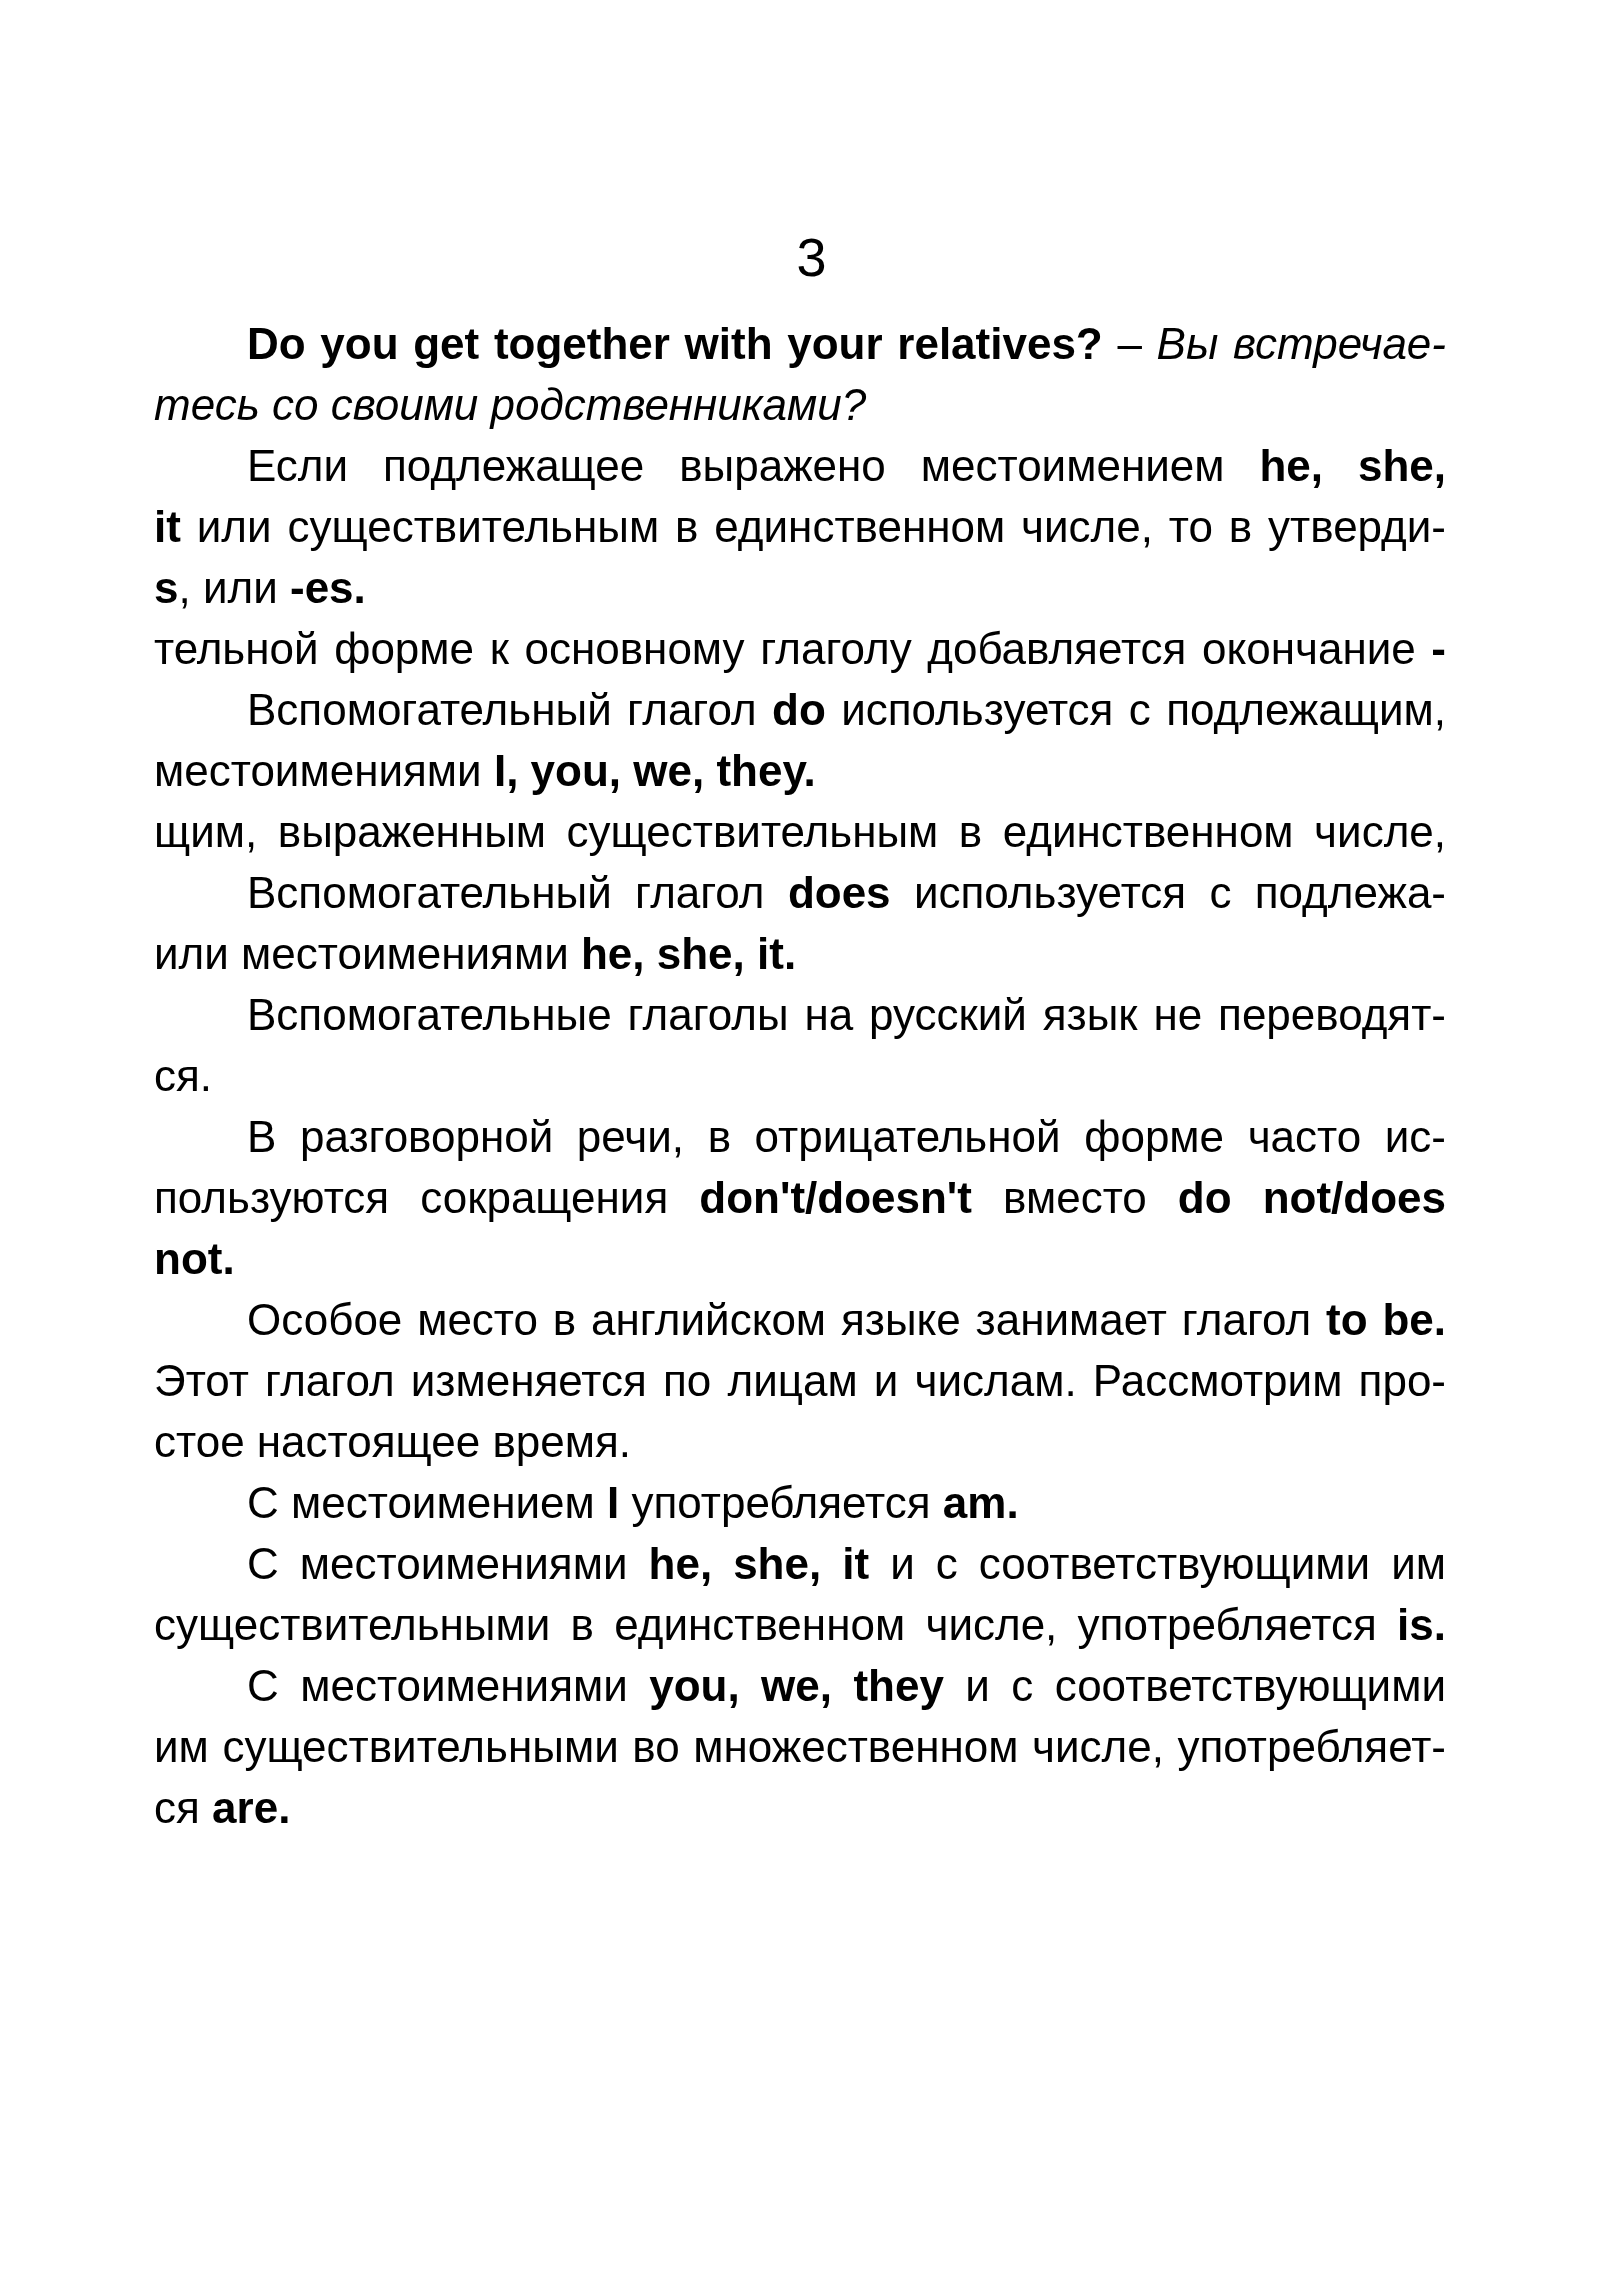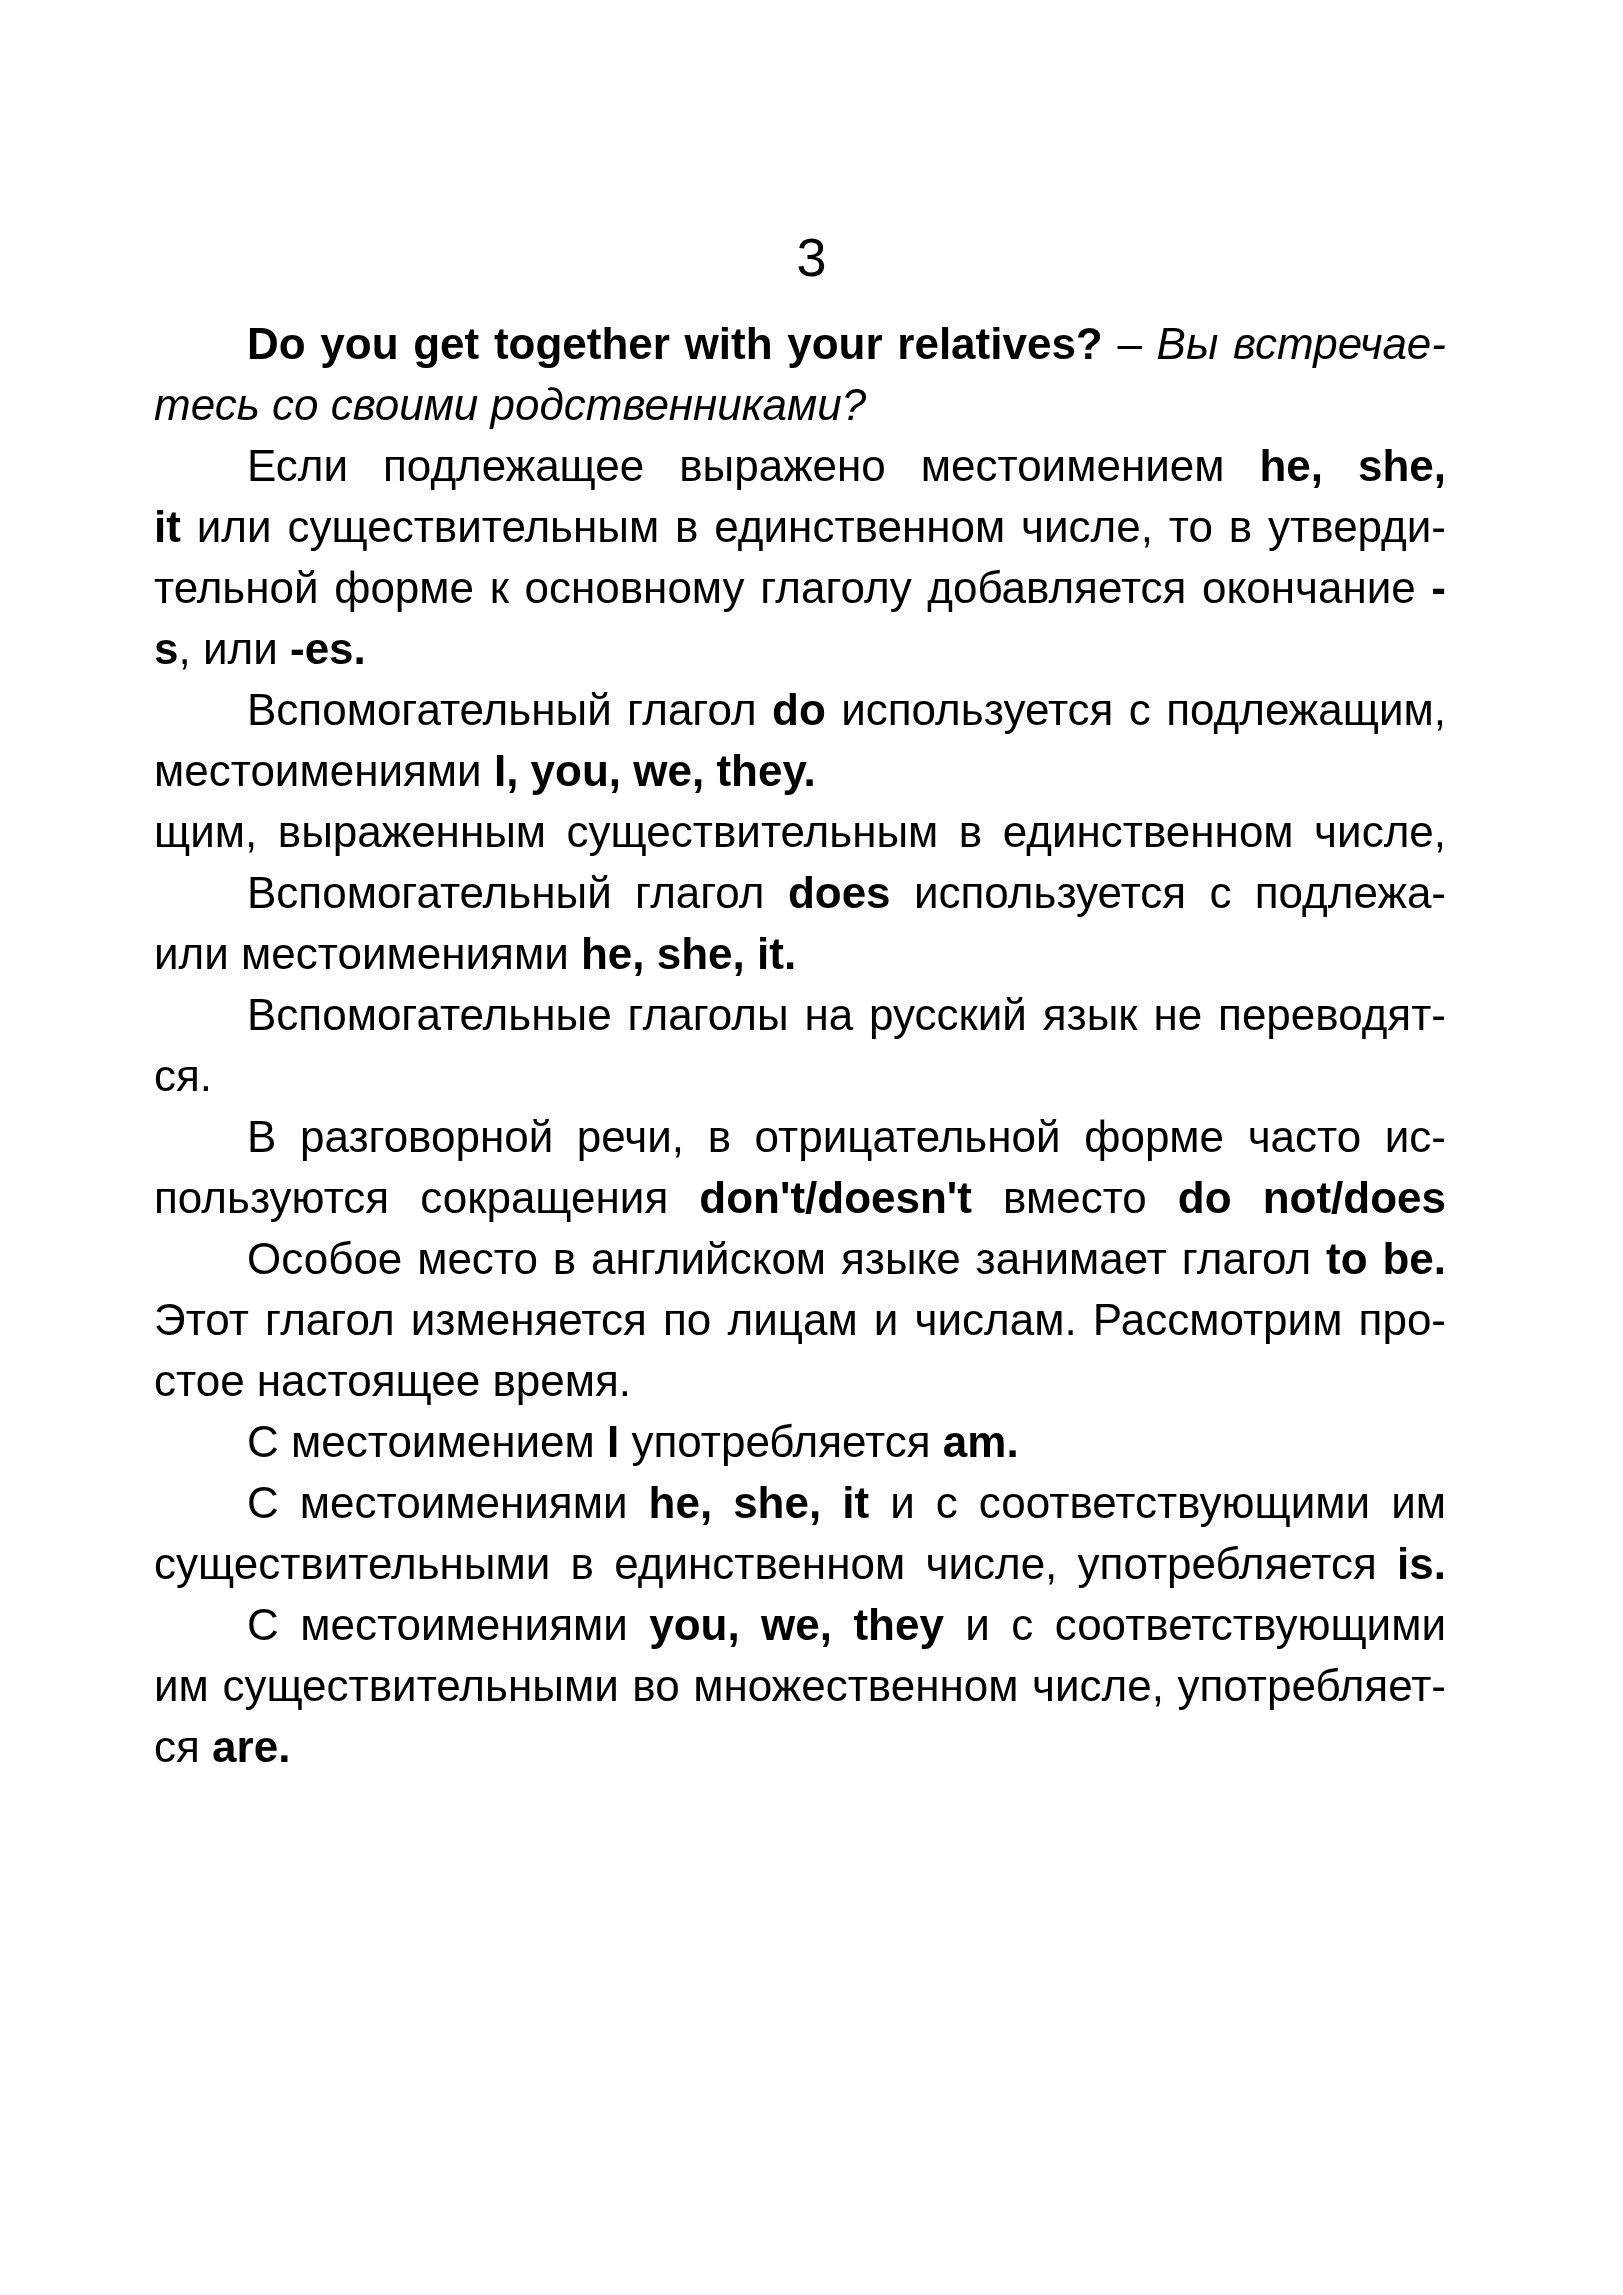--- a/index.html
+++ b/index.html
@@ -67,39 +67,40 @@
 <div class="page">
   <div class="page-number">3</div>
   <div class="text-block">
       <div class="paragraph">
         <div class="line indent"><span class="seg bold">Do you get together with your relatives?</span><span class="seg normal"> – </span><span class="seg italic">Вы встречае-</span></div>
         <div class="line jleft"><span class="seg italic">тесь со своими родственниками?</span></div>
       </div>
       <div class="paragraph">
         <div class="line indent"><span class="seg normal">Если подлежащее выражено местоимением </span><span class="seg bold">he, she,</span></div>
         <div class="line"><span class="seg bold">it</span><span class="seg normal"> или существительным в единственном числе, то в утверди-</span></div>
+        <div class="line jleft"><span class="seg bold">s</span><span class="seg normal">, или </span><span class="seg bold">-es.</span></div>
         <div class="line"><span class="seg normal">тельной форме к основному глаголу добавляется окончание </span><span class="seg bold">-</span></div>
-        <div class="line jleft"><span class="seg bold">s</span><span class="seg normal">, или </span><span class="seg bold">-es.</span></div>
       </div>
       <div class="paragraph">
         <div class="line indent"><span class="seg normal">Вспомогательный глагол </span><span class="seg bold">do</span><span class="seg normal"> используется с подлежащим,</span></div>
         <div class="line jleft"><span class="seg normal">местоимениями </span><span class="seg bold">I, you, we, they.</span></div>
       </div>
       <div class="paragraph">
         <div class="line"><span class="seg normal">щим, выраженным существительным в единственном числе,</span></div>
         <div class="line indent"><span class="seg normal">Вспомогательный глагол </span><span class="seg bold">does</span><span class="seg normal"> используется с подлежа-</span></div>
         <div class="line jleft"><span class="seg normal">или местоимениями </span><span class="seg bold">he, she, it.</span></div>
       </div>
       <div class="paragraph">
         <div class="line indent"><span class="seg normal">Вспомогательные глаголы на русский язык не переводят-</span></div>
         <div class="line jleft"><span class="seg normal">ся.</span></div>
       </div>
       <div class="paragraph">
         <div class="line indent"><span class="seg normal">В разговорной речи, в отрицательной форме часто ис-</span></div>
         <div class="line"><span class="seg normal">пользуются сокращения </span><span class="seg bold">don't/doesn't</span><span class="seg normal"> вместо </span><span class="seg bold">do not/does</span></div>
+        <div class="line jleft"><span class="seg bold">not.</span></div>
       </div>
       <div class="paragraph gap-before">
         <div class="line indent"><span class="seg normal">Особое место в английском языке занимает глагол </span><span class="seg bold">to be.</span></div>
         <div class="line"><span class="seg normal">Этот глагол изменяется по лицам и числам. Рассмотрим про-</span></div>
         <div class="line jleft"><span class="seg normal">стое настоящее время.</span></div>
       </div>
       <div class="paragraph">
         <div class="line indent jleft"><span class="seg normal">С местоимением </span><span class="seg bold">I</span><span class="seg normal"> употребляется </span><span class="seg bold">am.</span></div>
       </div>
       <div class="paragraph">

